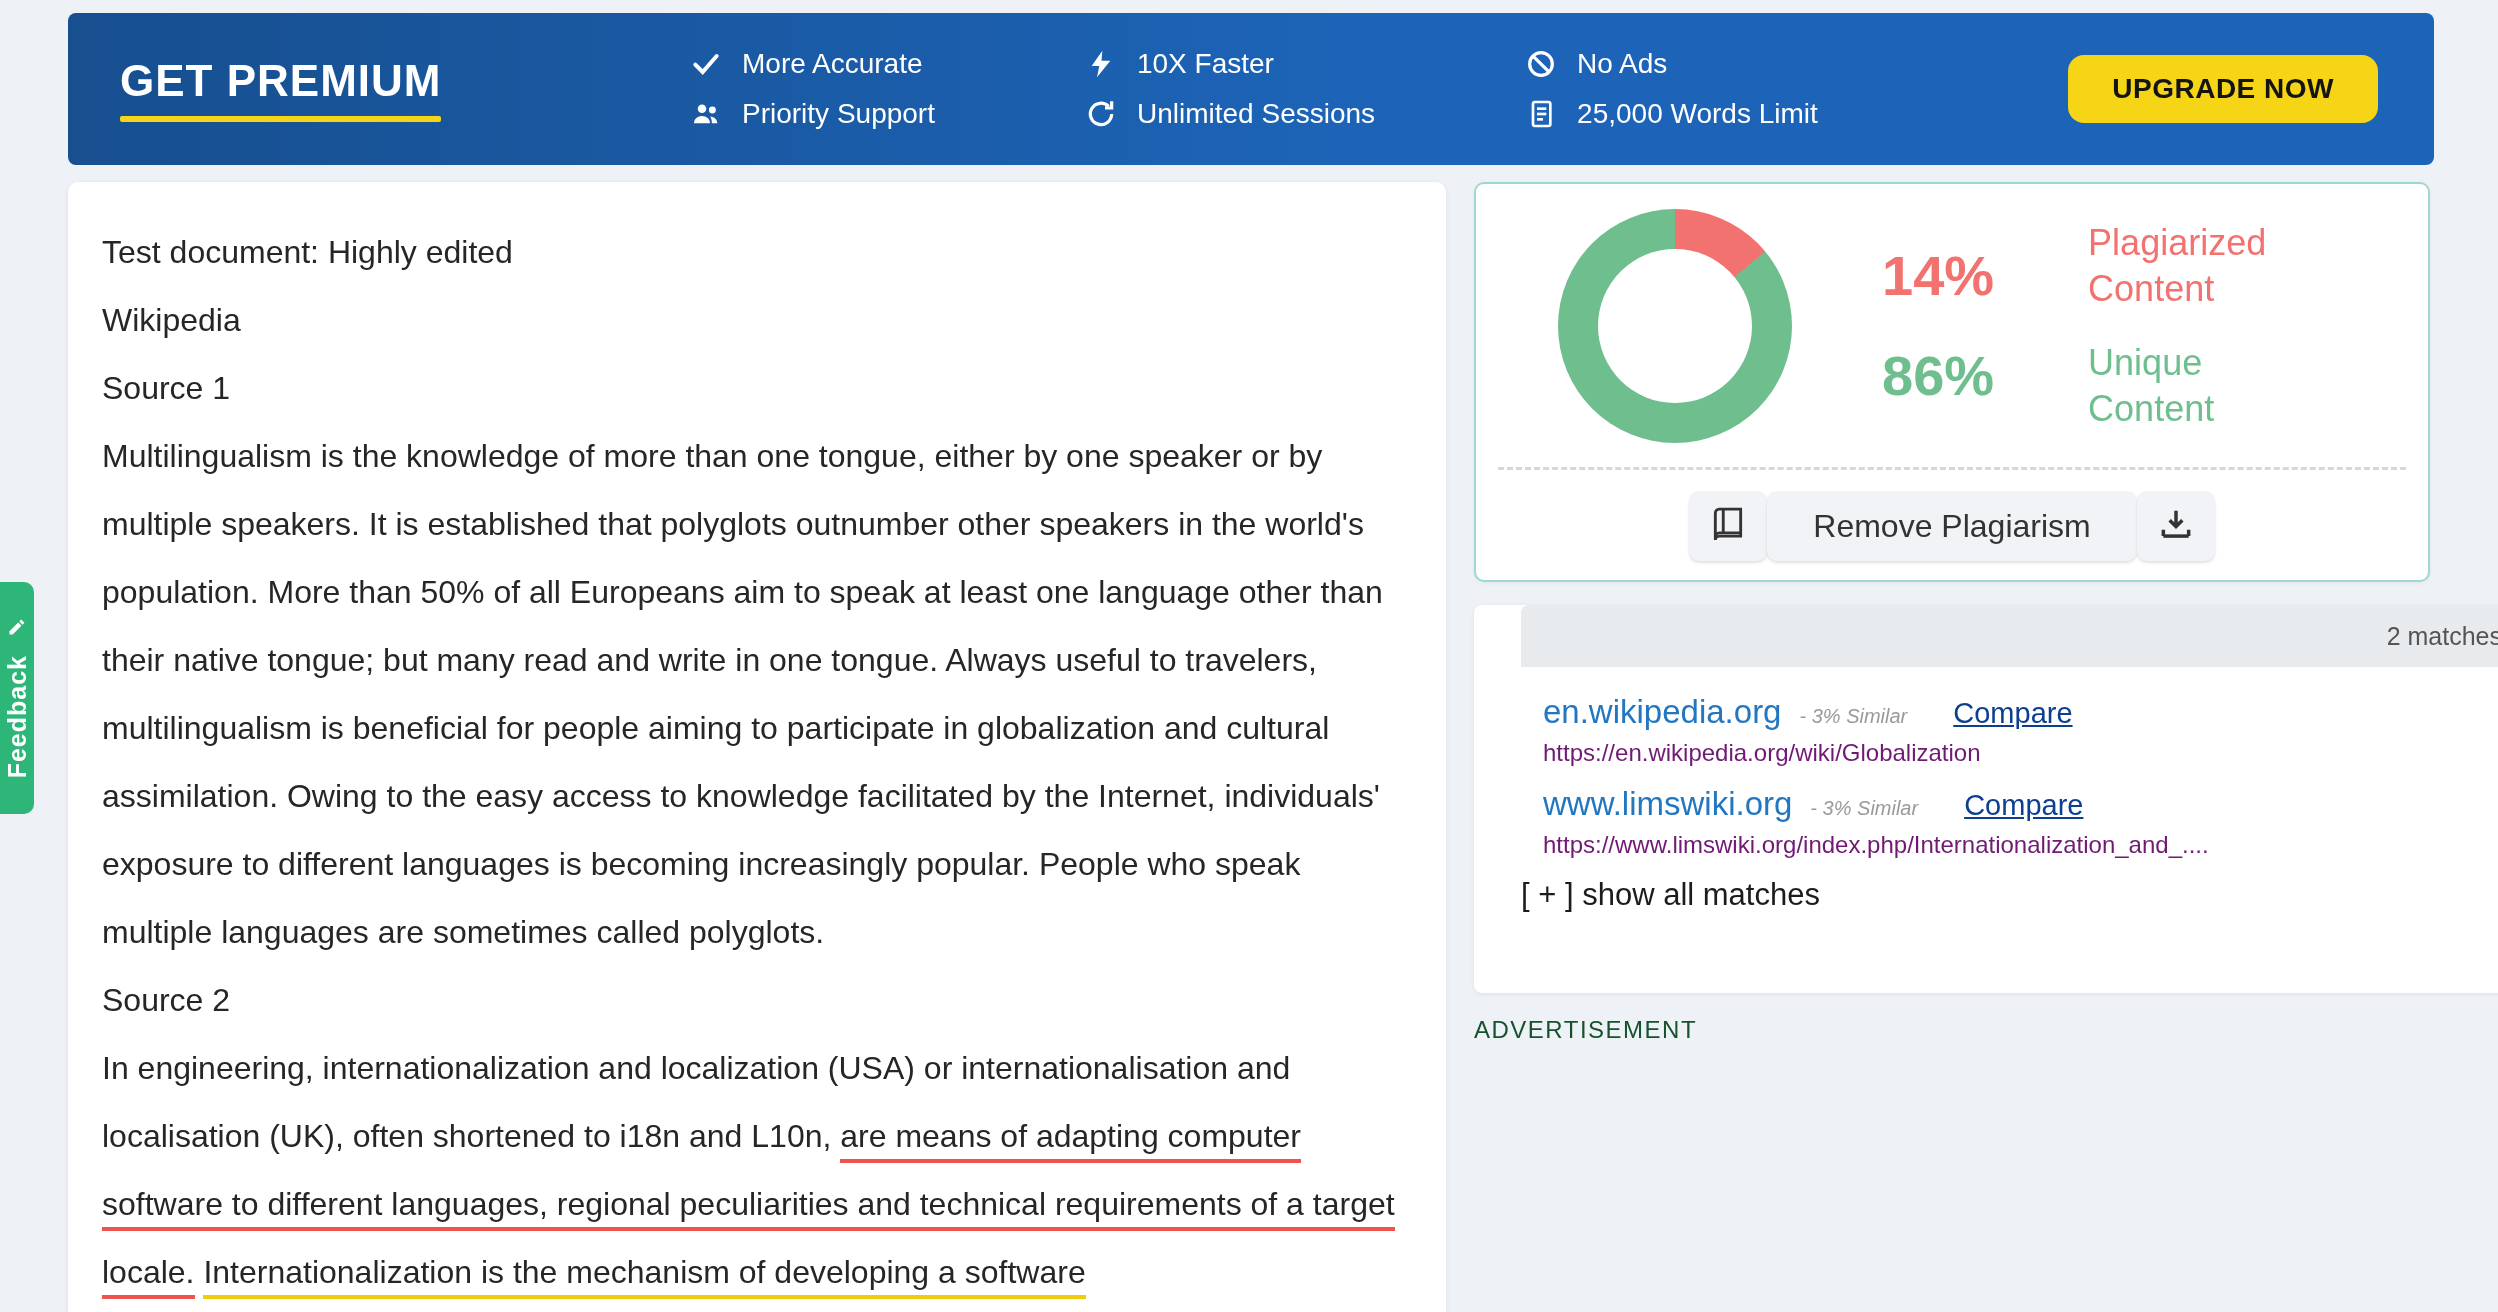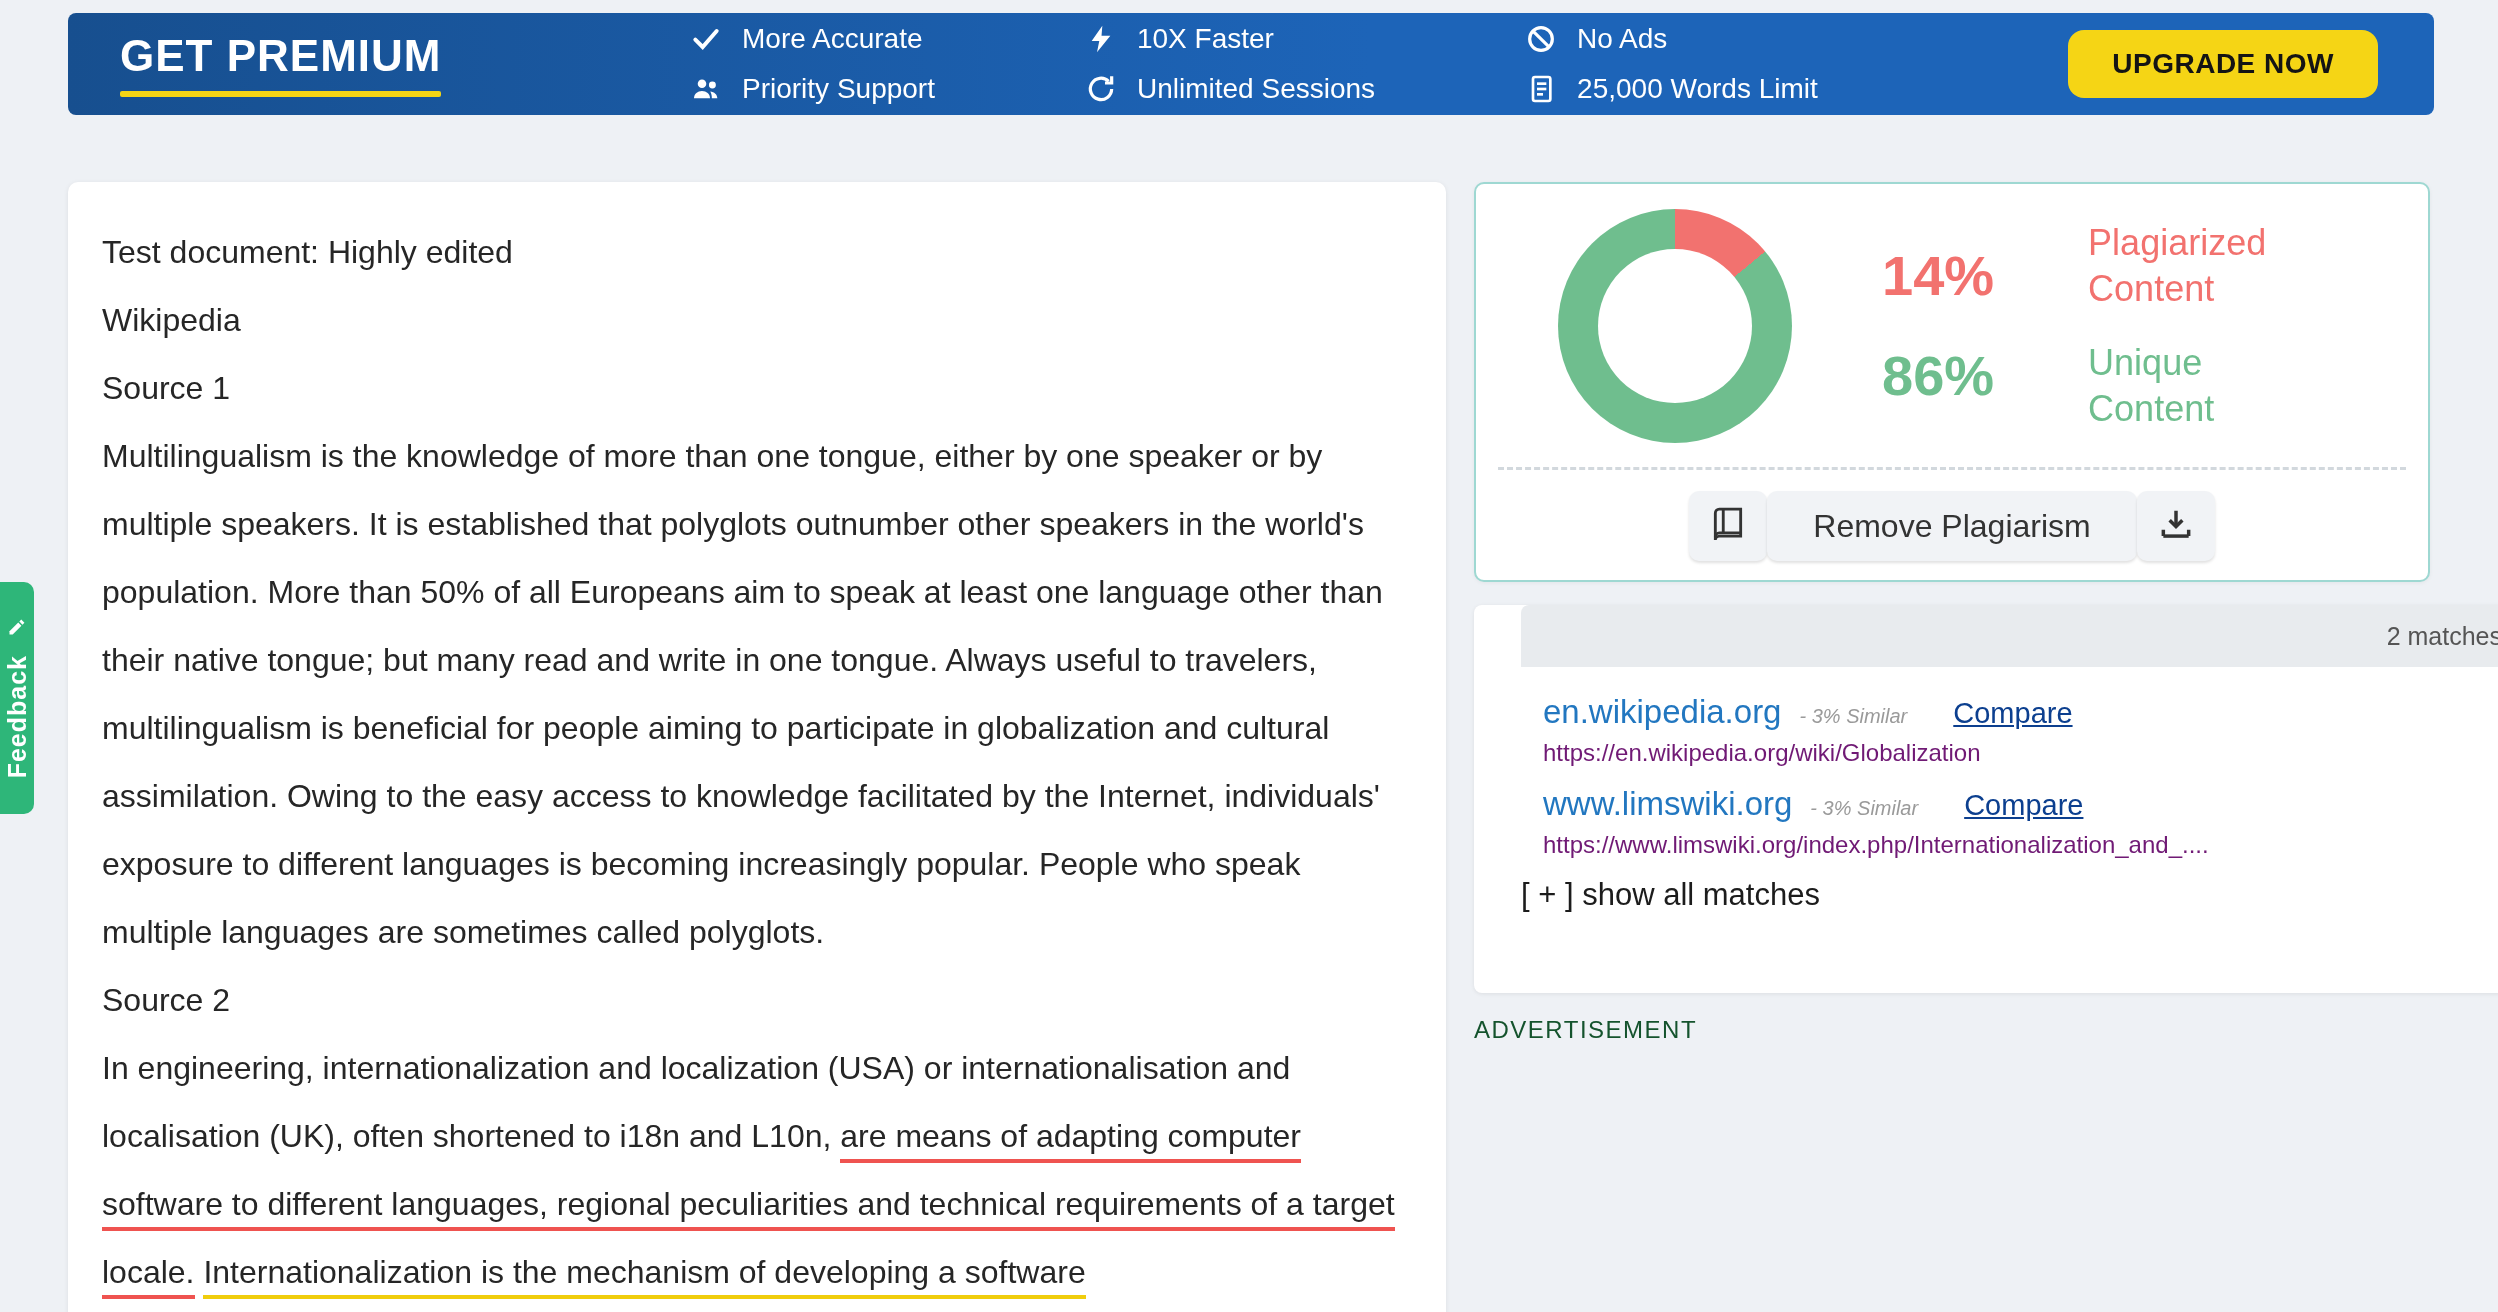--- a/index.html
+++ b/index.html
@@ -9,21 +9,21 @@
     position: relative;
     background: #eef1f5;
     overflow: hidden;
     font-family: "Liberation Sans", sans-serif;
   }
   button { font-family: inherit; border: none; cursor: pointer; }
 
   
   .banner {
     position: absolute; left: 68px; top: 13px;
-    width: 2366px; height: 102px;
+    width: 2366px; height: 152px;
     border-radius: 8px;
     background: linear-gradient(90deg, var(--banner-blue-dark), var(--banner-blue) 55%, var(--banner-blue));
   }
   .title-wrap { position: absolute; left: 52px; top: 50%; transform: translateY(-50%); }
   .title { color: #ffffff; font-size: 44px; font-weight: bold; letter-spacing: 1px; }
   .title-underline { margin-top: 10px; height: 6px; width: 100%; background: var(--cta-yellow); border-radius: 2px; }
   .features {
     position: absolute; left: 622px; top: 50%; transform: translateY(-50%);
     display: grid; grid-auto-flow: column;
     grid-template-rows: repeat(2, auto);

